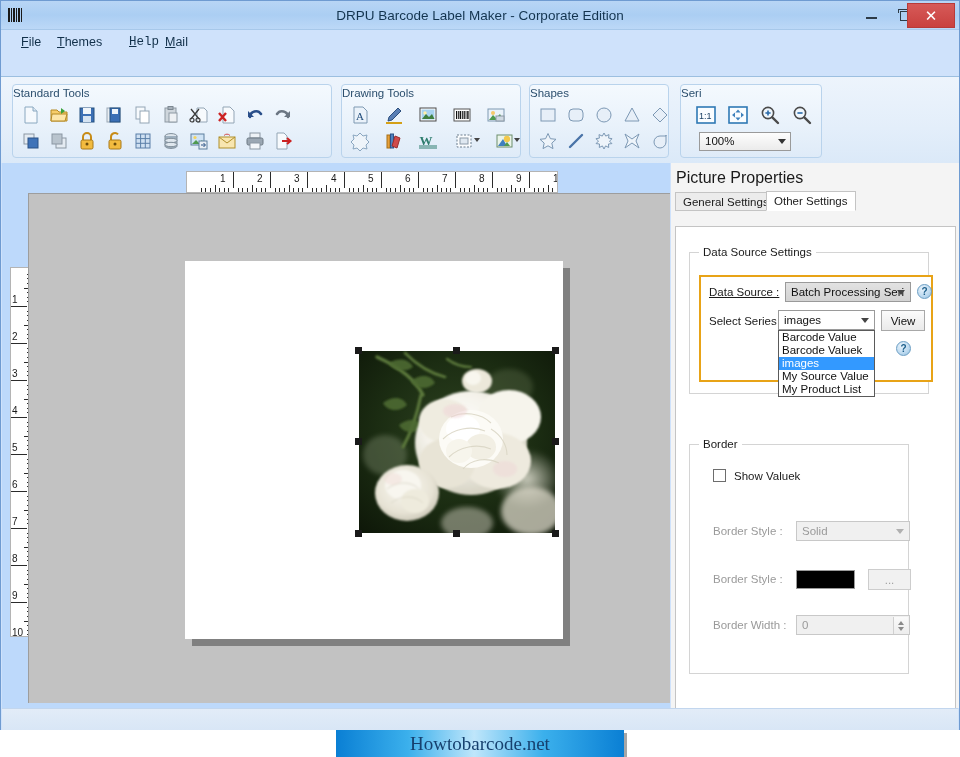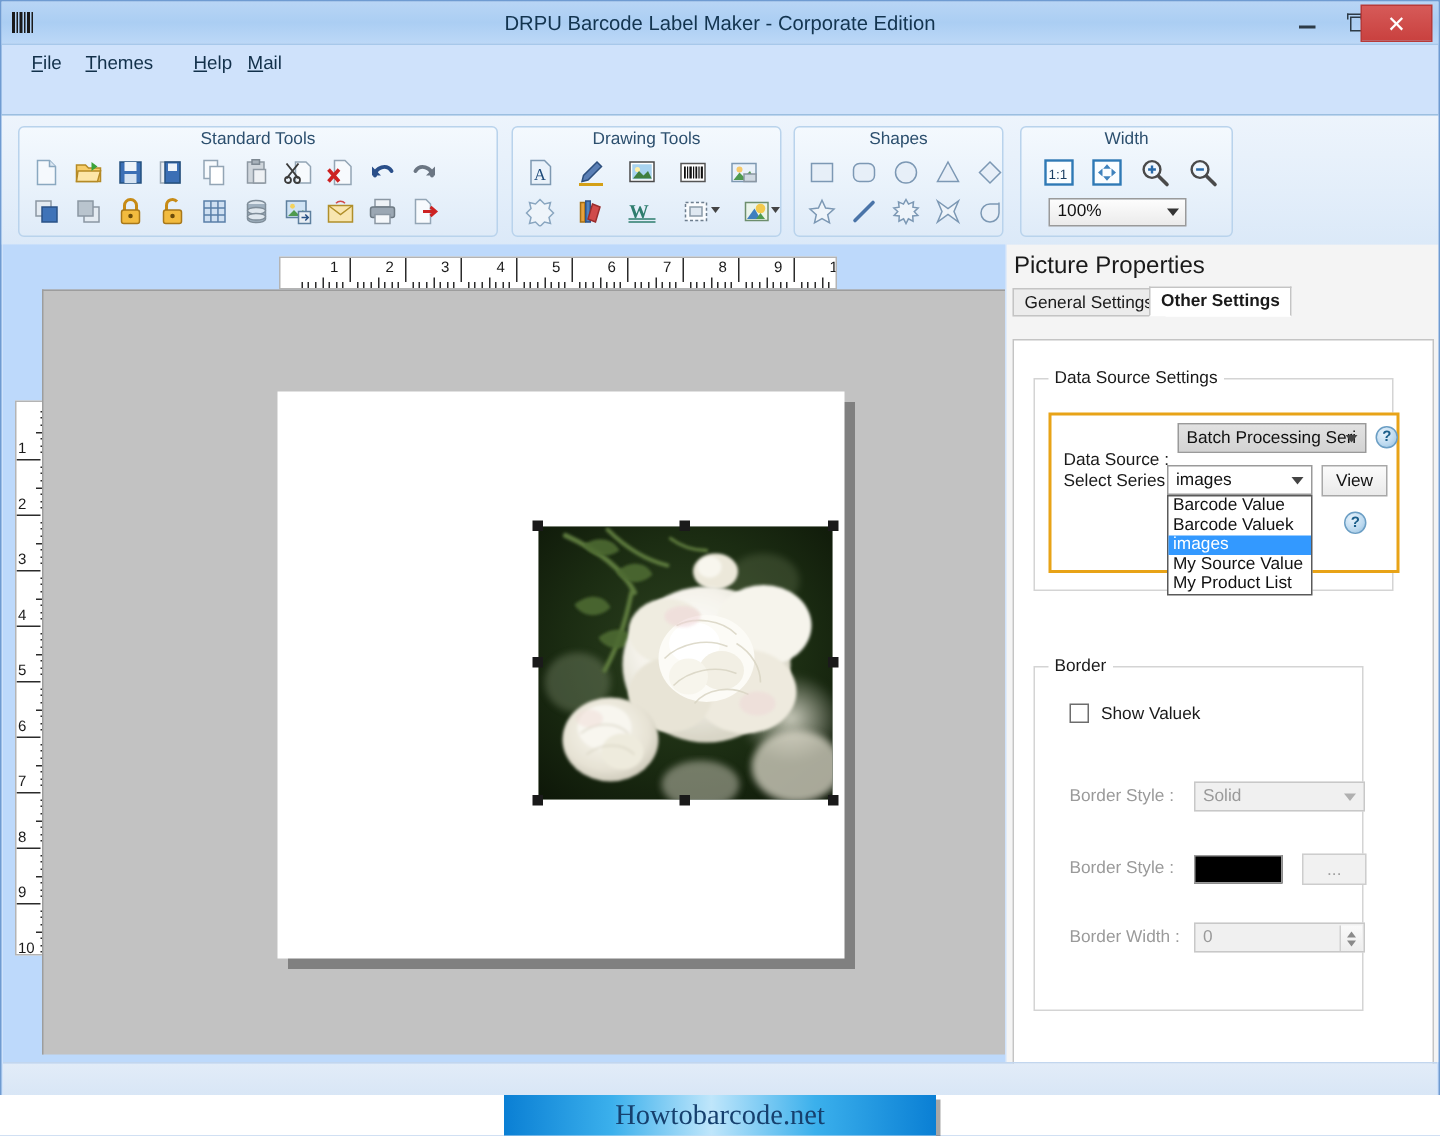--- a/index.html
+++ b/index.html
@@ -93,21 +93,21 @@
     background: linear-gradient(to bottom,#edf4fc 0%,#e3eefa 60%,#dbe9f8 100%);
     border-top: 1px solid #9cbfe0;
   }
   .tgroup {
     position: absolute; top: 7px; height: 74px;
     border: 1px solid #b9d3ec; border-radius: 4px;
     background: linear-gradient(to bottom,#f4f9fe 0%,#e9f2fb 55%,#dfebf8 100%);
   }
   .tgroup-title {
     position: absolute; left: 0; top: 2px; width: 100%;
-    text-align: center; font-size: 11.5px; color: #2c4f6e;
+    text-align: left; font-size: 11.5px; color: #2c4f6e;
   }
   .trow { position: absolute; left: 5px; display: flex; gap: 2px; }
   .ticon {
     width: 26px; height: 24px;
     display: flex; align-items: center; justify-content: center;
     cursor: default; position: relative;
   }
   .ticon svg { display: block; }
 
   
@@ -305,21 +305,21 @@
     </div>
     <div class="winbtn" id="btn-max">
       <div class="glyph-max"></div>
     </div>
     <div class="winbtn" id="btn-close">✕</div>
   </div>
 
   <div id="menubar">
     <div class="menu-item" style="left:16px;"><u>F</u>ile</div>
     <div class="menu-item" style="left:52px;"><u>T</u>hemes</div>
-    <div class="menu-item" style="left:124px;"><u>H</u>elp</div>
+    <div class="menu-item" style="left:124px;font-family:Liberation Mono, monospace;"><u>H</u>elp</div>
     <div class="menu-item" style="left:160px;"><u>M</u>ail</div>
   </div>
 
 
   <div id="ribbon">
 
     <div class="tgroup" style="left:11px; width:320px;">
       <div class="tgroup-title">Standard Tools</div>
       <div class="trow" style="top:18px;">
         <div class="ticon">
@@ -598,21 +598,21 @@
           </div>
         <div class="ticon">
             <svg width="20" height="20" viewBox="0 0 20 20">
               <path d="M16 4v7a6 6 0 1 1-6-6h6z" fill="#e7eff8" stroke="#7c98b4"></path>
             </svg>
           </div>
       </div>
     </div>
 
     <div class="tgroup" style="left:679px; width:142px;">
-      <div class="tgroup-title">Width</div>
+      <div class="tgroup-title">Seri</div>
       <div class="trow" style="top:18px; left:12px; gap:6px;">
         <div class="ticon">
             <svg width="22" height="22" viewBox="0 0 22 22">
               <rect x="2" y="3" width="18" height="16" fill="#fafdff" stroke="#2f79b5" stroke-width="1.6"></rect>
               <text x="4" y="15" font-size="9" fill="#1a3f63" font-family="sans-serif">1:1</text>
             </svg>
           </div>
         <div class="ticon">
             <svg width="22" height="22" viewBox="0 0 22 22">
               <rect x="2" y="3" width="18" height="16" fill="#fafdff" stroke="#2f79b5" stroke-width="1.6"></rect>
@@ -934,31 +934,31 @@
 
       </div>
     </div>
   </div>
 
   <div id="rightpanel">
     <div id="panel-title">Picture Properties</div>
 
     <div id="ptabs">
       <div class="ptab" style="left:0;">General Settings</div>
-      <div class="ptab active" style="left:91px;font-weight:bold;">Other Settings</div>
+      <div class="ptab active" style="left:91px;">Other Settings</div>
     </div>
 
     <div id="panel-body">
 
       <div class="gbox" style="left:13px; top:25px; width:240px; height:142px;">
         <div class="gbox-title">Data Source Settings</div>
 
         <div id="ds-highlight">
 
-          <div class="flabel" style="left:8px; top:24px;">Data Source :</div>
+          <div class="flabel" style="left:8px; top:9px;text-decoration:underline;">Data Source :</div>
           <div class="combo gray" style="left:84px; top:5px; width:126px;">
             <span>Batch Processing Seri</span>
             <span class="arr"></span>
           </div>
           <div class="helpicon" style="left:216px; top:7px;">?</div>
 
           <div class="flabel" style="left:8px; top:38px;">Select Series :</div>
           <div class="combo white" style="left:77px; top:33px; width:97px;">
             <span>images</span>
             <span class="arr"></span>

